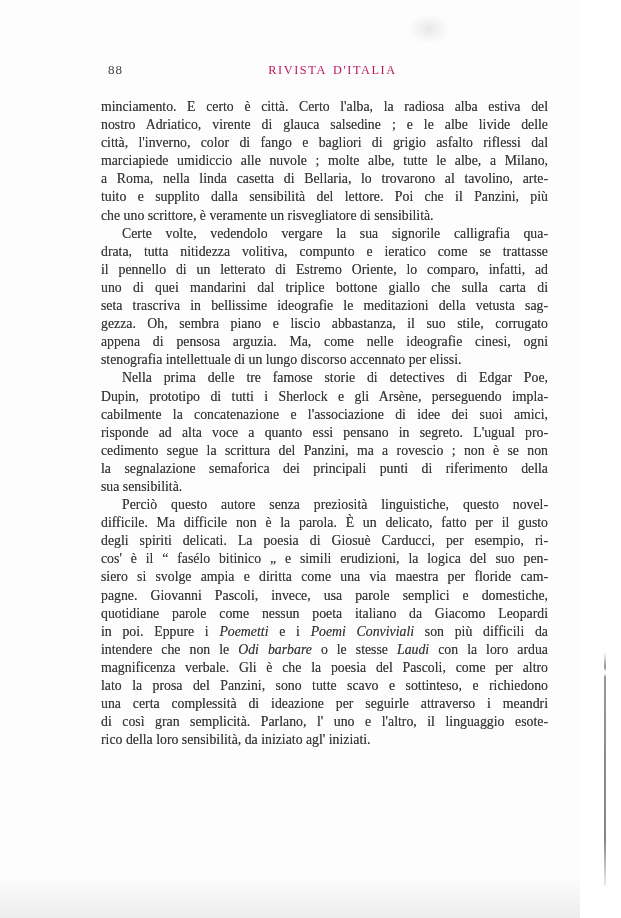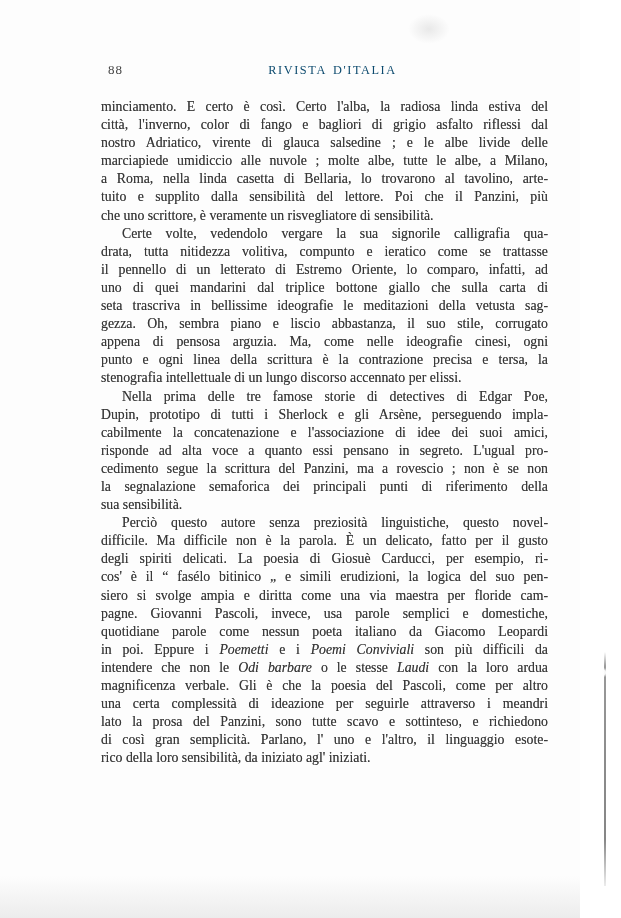--- a/index.html
+++ b/index.html
@@ -54,21 +54,21 @@
     position: absolute; left: 7px; top: 2px;
     letter-spacing: 1px;
     color: #444;
   }
   .journal-title {
     position: absolute; left: 0; right: -16px; top: 3px;
     text-align: center;
     font-size: 12.3px;
     letter-spacing: 1.6px;
     word-spacing: 2px;
-    color: #0c4a6e;
+    color: #be185d;
   }
   .text-block {
     position: absolute;
     left: 0; top: 38px;
     width: 447px;
     font-size: 13.8px;
     line-height: 18.1px;
     text-shadow: 0 0 0.45px rgba(60,60,60,0.65);
   }
   .line {
@@ -88,55 +88,54 @@
   <div class="top-smudge"></div>
 
   <div class="content">
 
     <div class="running-head">
       <span class="folio">88</span>
       <span class="journal-title">RIVISTA D'ITALIA</span>
     </div>
 
     <div class="text-block">
-        <div class="line">minciamento. E certo è così. Certo l'alba, la radiosa linda estiva del</div>
+        <div class="line">minciamento. E certo è città. Certo l'alba, la radiosa alba estiva del</div>
+        <div class="line">nostro Adriatico, virente di glauca salsedine ; e le albe livide delle</div>
         <div class="line">città, l'inverno, color di fango e bagliori di grigio asfalto riflessi dal</div>
-        <div class="line">nostro Adriatico, virente di glauca salsedine ; e le albe livide delle</div>
         <div class="line">marciapiede umidiccio alle nuvole ; molte albe, tutte le albe, a Milano,</div>
         <div class="line">a Roma, nella linda casetta di Bellaria, lo trovarono al tavolino, arte-</div>
         <div class="line">tuito e supplito dalla sensibilità del lettore. Poi che il Panzini, più</div>
         <div class="line last">che uno scrittore, è veramente un risvegliatore di sensibilità.</div>
         <div class="line indent">Certe volte, vedendolo vergare la sua signorile calligrafia qua-</div>
         <div class="line">drata, tutta nitidezza volitiva, compunto e ieratico come se trattasse</div>
         <div class="line">il pennello di un letterato di Estremo Oriente, lo comparo, infatti, ad</div>
         <div class="line">uno di quei mandarini dal triplice bottone giallo che sulla carta di</div>
         <div class="line">seta trascriva in bellissime ideografie le meditazioni della vetusta sag-</div>
         <div class="line">gezza. Oh, sembra piano e liscio abbastanza, il suo stile, corrugato</div>
         <div class="line">appena di pensosa arguzia. Ma, come nelle ideografie cinesi, ogni</div>
-        <div class="line">punto e ogni linea della scrittura è la contrazione precisa e tersa, la</div>
         <div class="line last">stenografia intellettuale di un lungo discorso accennato per elissi.</div>
         <div class="line indent">Nella prima delle tre famose storie di detectives di Edgar Poe,</div>
         <div class="line">Dupin, prototipo di tutti i Sherlock e gli Arsène, perseguendo impla-</div>
         <div class="line">cabilmente la concatenazione e l'associazione di idee dei suoi amici,</div>
         <div class="line">risponde ad alta voce a quanto essi pensano in segreto. L'ugual pro-</div>
         <div class="line">cedimento segue la scrittura del Panzini, ma a rovescio ; non è se non</div>
         <div class="line">la segnalazione semaforica dei principali punti di riferimento della</div>
         <div class="line last">sua sensibilità.</div>
         <div class="line indent">Perciò questo autore senza preziosità linguistiche, questo novel-</div>
         <div class="line">difficile. Ma difficile non è la parola. È un delicato, fatto per il gusto</div>
         <div class="line">degli spiriti delicati. La poesia di Giosuè Carducci, per esempio, ri-</div>
         <div class="line">cos' è il “ fasélo bitinico „ e simili erudizioni, la logica del suo pen-</div>
         <div class="line">siero si svolge ampia e diritta come una via maestra per floride cam-</div>
         <div class="line">pagne. Giovanni Pascoli, invece, usa parole semplici e domestiche,</div>
         <div class="line">quotidiane parole come nessun poeta italiano da Giacomo Leopardi</div>
         <div class="line">in poi. Eppure i <i>Poemetti</i> e i <i>Poemi Conviviali</i> son più difficili da</div>
         <div class="line">intendere che non le <i>Odi barbare</i> o le stesse <i>Laudi</i> con la loro ardua</div>
         <div class="line">magnificenza verbale. Gli è che la poesia del Pascoli, come per altro</div>
+        <div class="line">lato la prosa del Panzini, sono tutte scavo e sottinteso, e richiedono</div>
         <div class="line">una certa complessità di ideazione per seguirle attraverso i meandri</div>
-        <div class="line">lato la prosa del Panzini, sono tutte scavo e sottinteso, e richiedono</div>
         <div class="line">di così gran semplicità. Parlano, l' uno e l'altro, il linguaggio esote-</div>
         <div class="line last">rico della loro sensibilità, da iniziato agl' iniziati.</div>
       </div>
 
   </div>
 
   <div class="scratch-line"></div>
   <div class="scratch-gap"></div>
   <div class="bottom-shade"></div>
 

